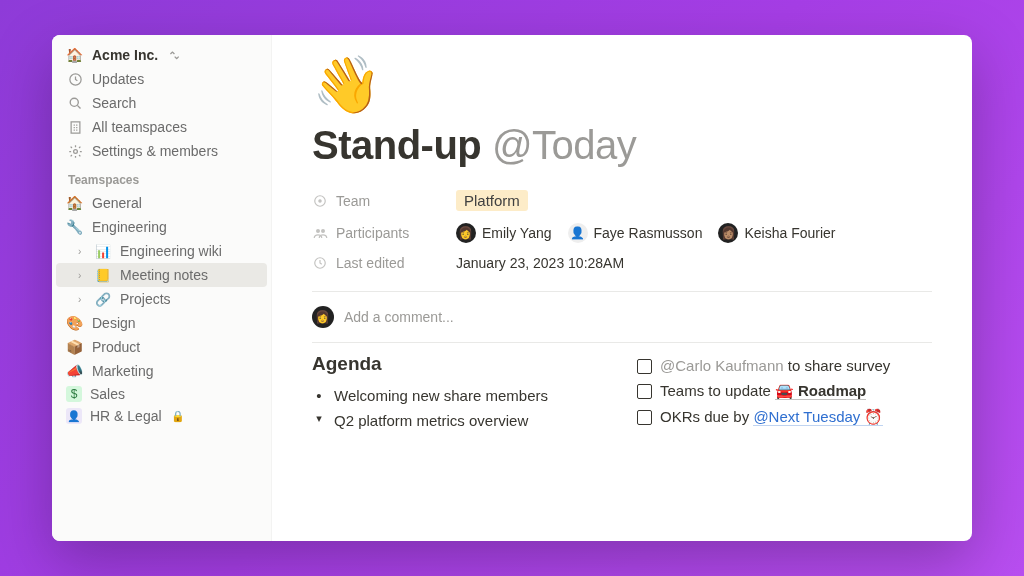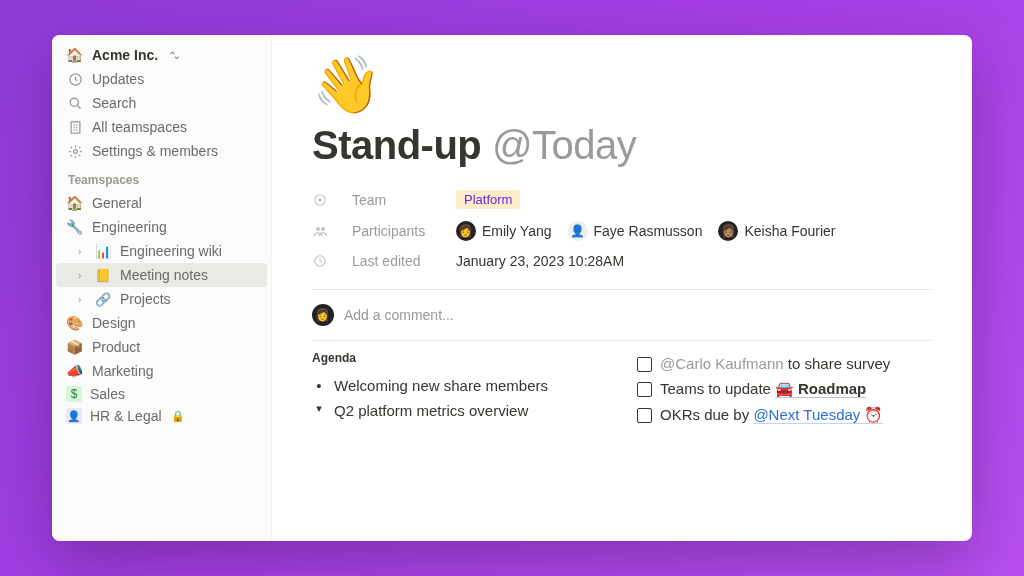--- a/index.html
+++ b/index.html
@@ -32,32 +32,32 @@
   .sb-nested .chev { width:10px; color:#9b9a97; font-size:10px; margin-right:-2px; display:inline-flex; }
   .sb-row.selected { background:#eae9e5; }
   .content {
     flex:1; padding: 22px 40px 0 40px; overflow:hidden; color:#37352f;
   }
   .page-icon { font-size: 56px; line-height:1; margin-bottom:10px; }
   .title { font-size: 40px; font-weight:700; letter-spacing:-0.5px; margin-bottom:16px; }
   .title .mention { color:#9b9a97; font-weight:400; }
   .props { font-size:14px; color:#37352f; }
   .prop-row { display:flex; align-items:center; gap:14px; padding:6px 0; }
-  .prop-label { display:flex; align-items:center; gap:24px; width:130px; color:#9b9a97; font-size:14px; }
+  .prop-label { display:flex; align-items:center; gap:8px; width:130px; color:#9b9a97; font-size:14px; }
   .prop-label .picon { width:16px; height:16px; display:inline-flex; align-items:center; justify-content:center; opacity:0.6; }
-  .tag { background:#fdecc8; color:#6d28d9; padding:2px 8px; border-radius:3px; font-size:13px; }
+  .tag { background:#fdecc8; color:#404040; padding:2px 8px; border-radius:3px; font-size:15px; }
   .people { display:flex; gap:16px; align-items:center; font-size:14px; }
   .person { display:flex; align-items:center; gap:6px; }
   .avatar { width:20px; height:20px; border-radius:50%; background:#222; display:inline-flex; align-items:center; justify-content:center; font-size:12px; color:#fff; }
   .avatar.light { background:#eee; color:#888; }
   .divider { border-top:1px solid #e9e9e7; margin:14px 0 10px; }
   .comment-row { display:flex; align-items:center; gap:10px; color:#9b9a97; font-size:14px; padding:4px 0 14px; }
   .columns { display:flex; gap:30px; margin-top:8px; }
   .col { flex:1; }
-  .col h3 { font-size:12px; font-weight:700; margin-bottom:8px; }
+  .col h3 { font-size:19px; font-weight:700; margin-bottom:8px; }
   .bullet-row, .todo-row { display:flex; align-items:flex-start; gap:8px; padding:4px 0; font-size:15px; }
   .bullet { width:14px; text-align:center; }
   .checkbox { width:15px; height:15px; border:1.5px solid #37352f; margin-top:2px; flex-shrink:0; border-radius:2px; }
   .mention-inline { color:#9b9a97; }
   .link-inline { color:#2f6fd0; border-bottom:1px solid rgba(47,111,208,0.3); text-decoration:none; }
   .icon-emoji { font-size:15px; }
   .lock { font-size:11px; color:#9b9a97; margin-left:2px; }
   .chevud { font-size:10px; color:#9b9a97; margin-left:2px; letter-spacing:-4px; }
 </style>
 </head>

